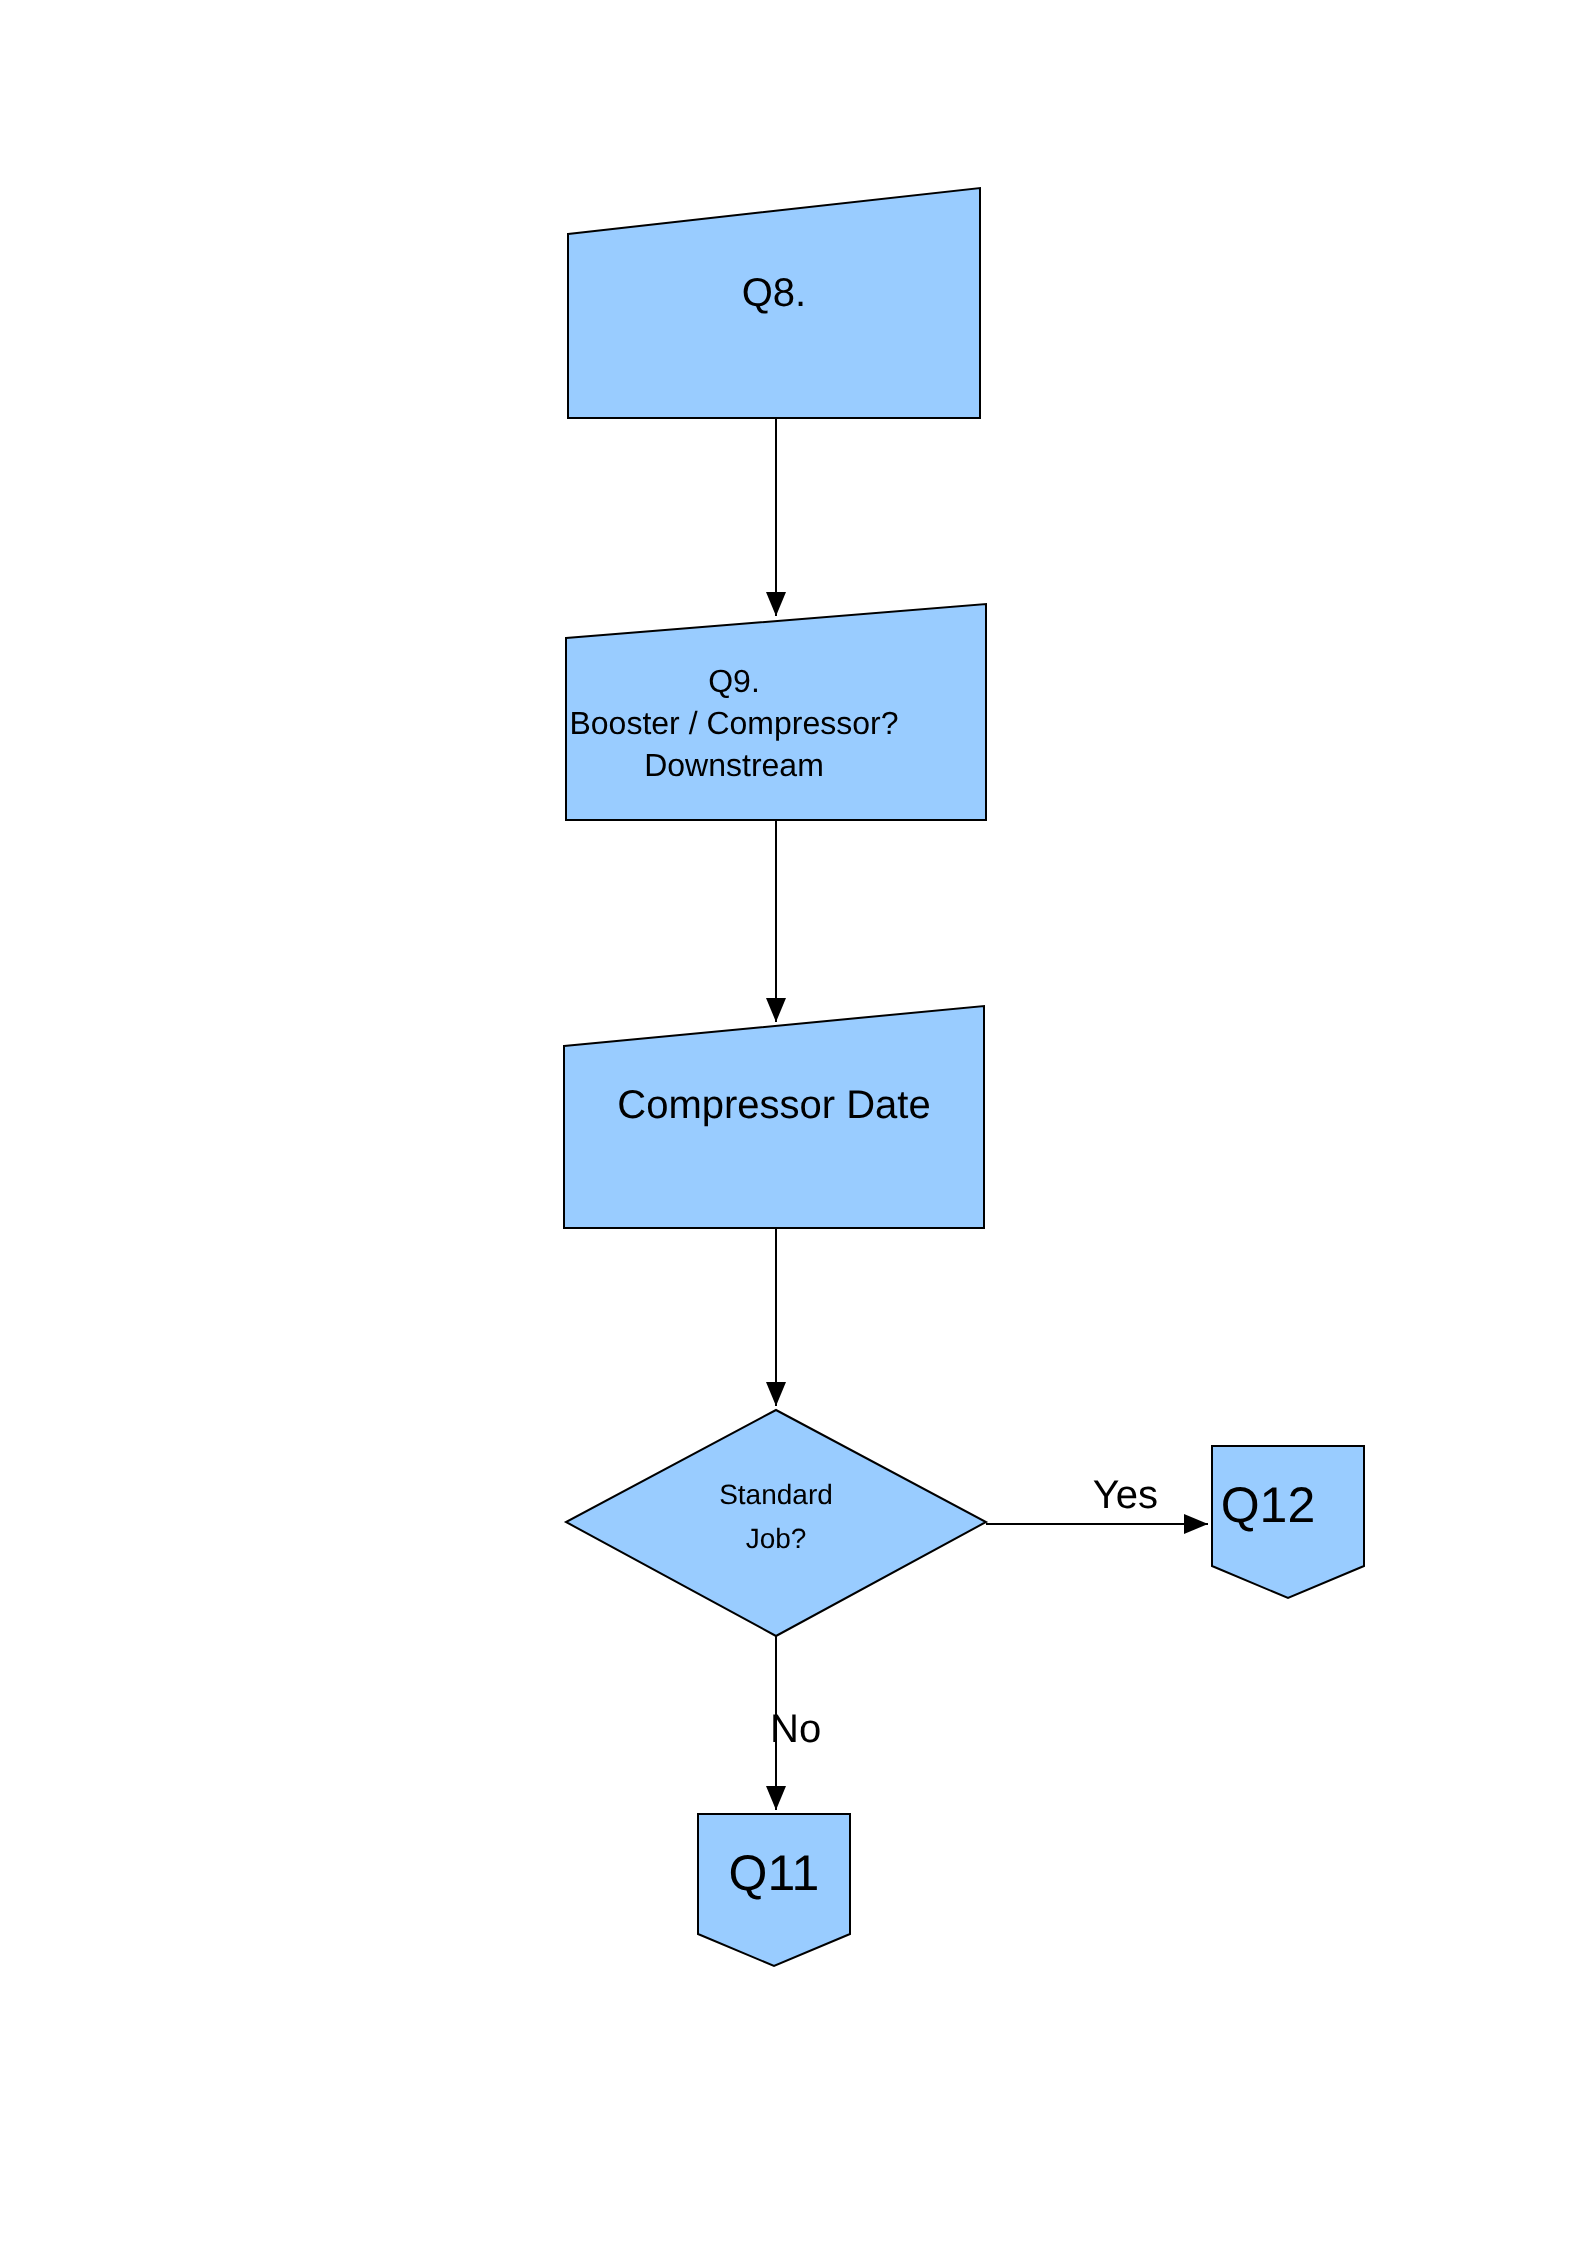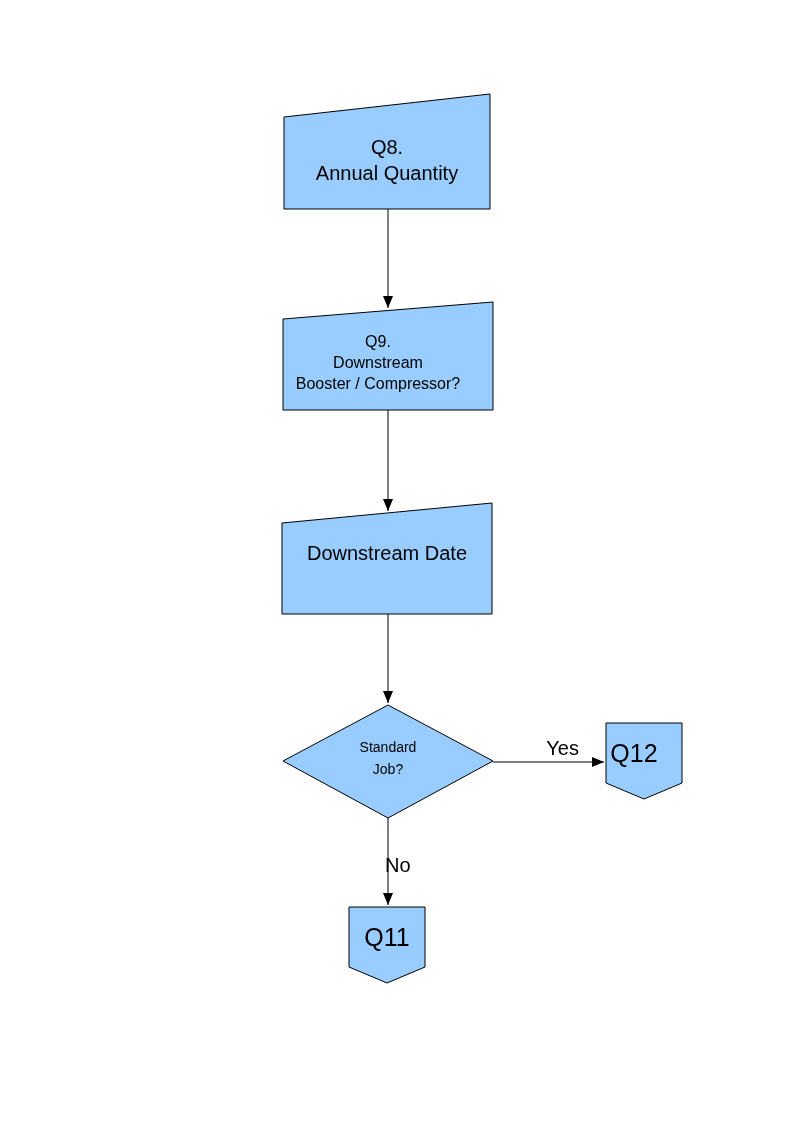--- a/index.html
+++ b/index.html
@@ -70,31 +70,30 @@
 
     <line class="edge" x1="388" y1="209" x2="388" y2="308" marker-end="url(#arrowhead)"></line>
     <line class="edge" x1="388" y1="410" x2="388" y2="511" marker-end="url(#arrowhead)"></line>
     <line class="edge" x1="388" y1="614" x2="388" y2="703" marker-end="url(#arrowhead)"></line>
     <line class="edge" x1="493" y1="762" x2="604" y2="762" marker-end="url(#arrowhead)"></line>
     <line class="edge" x1="388" y1="818" x2="388" y2="905" marker-end="url(#arrowhead)"></line>
   </svg>
 
   <div class="node-label lbl-big" style="left:284px; top:134px; width:206px;">
     <div>Q8.</div>
-    <div>Annual Quantity</div>
   </div>
 
-  <div class="node-label lbl-small" style="left:291px; top:331px; width:174px;">
+  <div class="node-label lbl-small" style="left:280px; top:331px; width:174px;">
     <div>Q9.</div>
+    <div>Booster / Compressor?</div>
     <div>Downstream</div>
-    <div>Booster / Compressor?</div>
   </div>
 
   <div class="node-label lbl-big" style="left:282px; top:540px; width:210px;">
-    <div>Downstream Date</div>
+    <div>Compressor Date</div>
   </div>
 
   <div class="node-label lbl-mid" style="left:283px; top:736px; width:210px;">
     <div>Standard</div>
     <div>Job?</div>
   </div>
 
   <div class="node-label lbl-conn" style="left:606px; top:739px; width:56px;">Q12</div>
 
   <div class="node-label lbl-conn" style="left:349px; top:923px; width:76px;">Q11</div>

